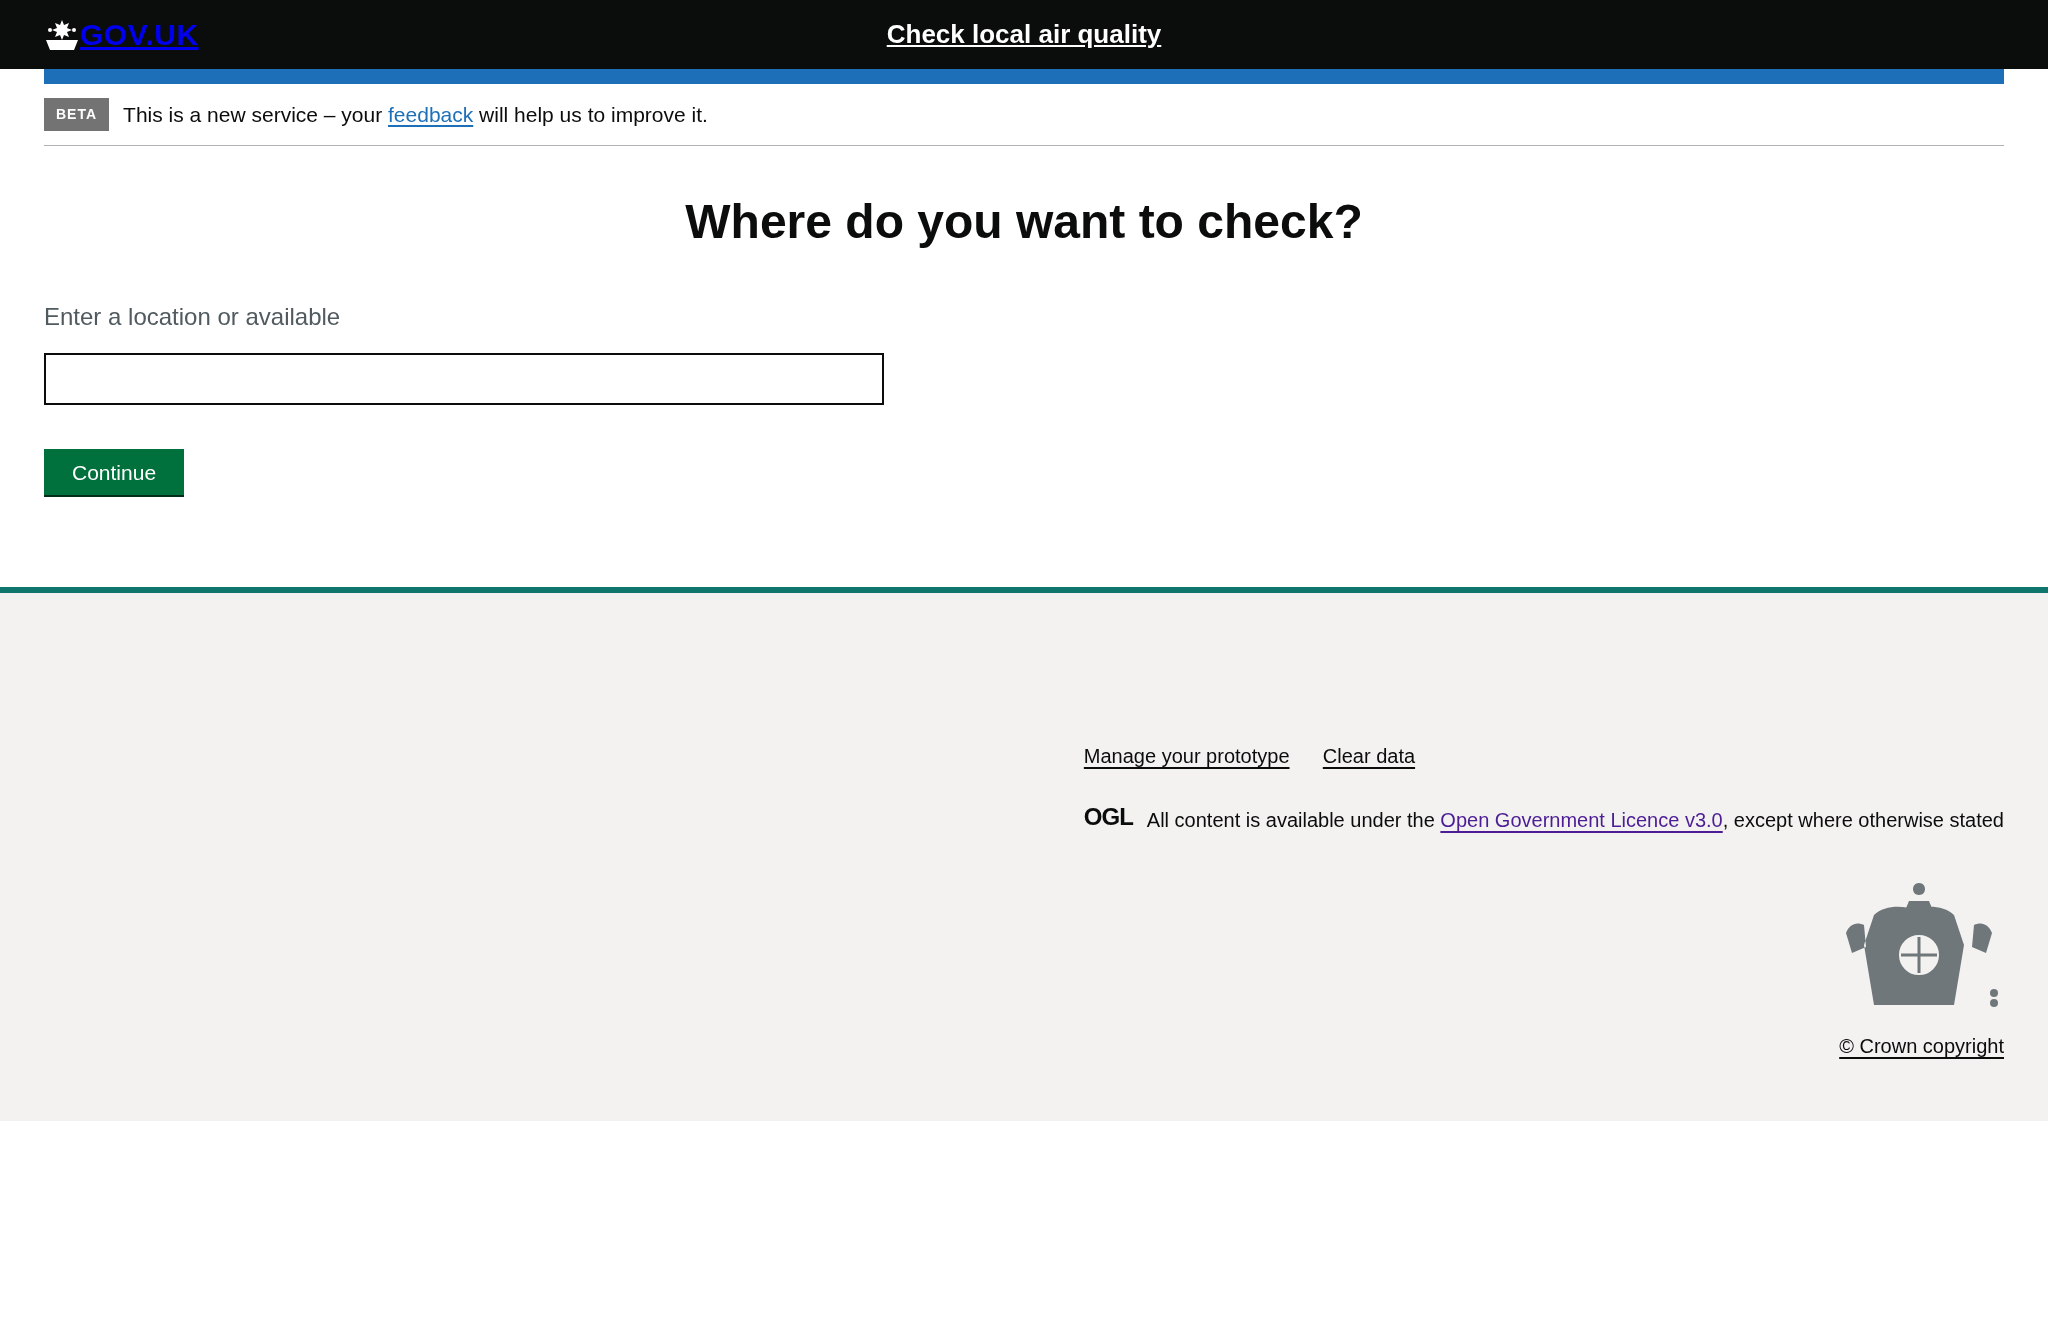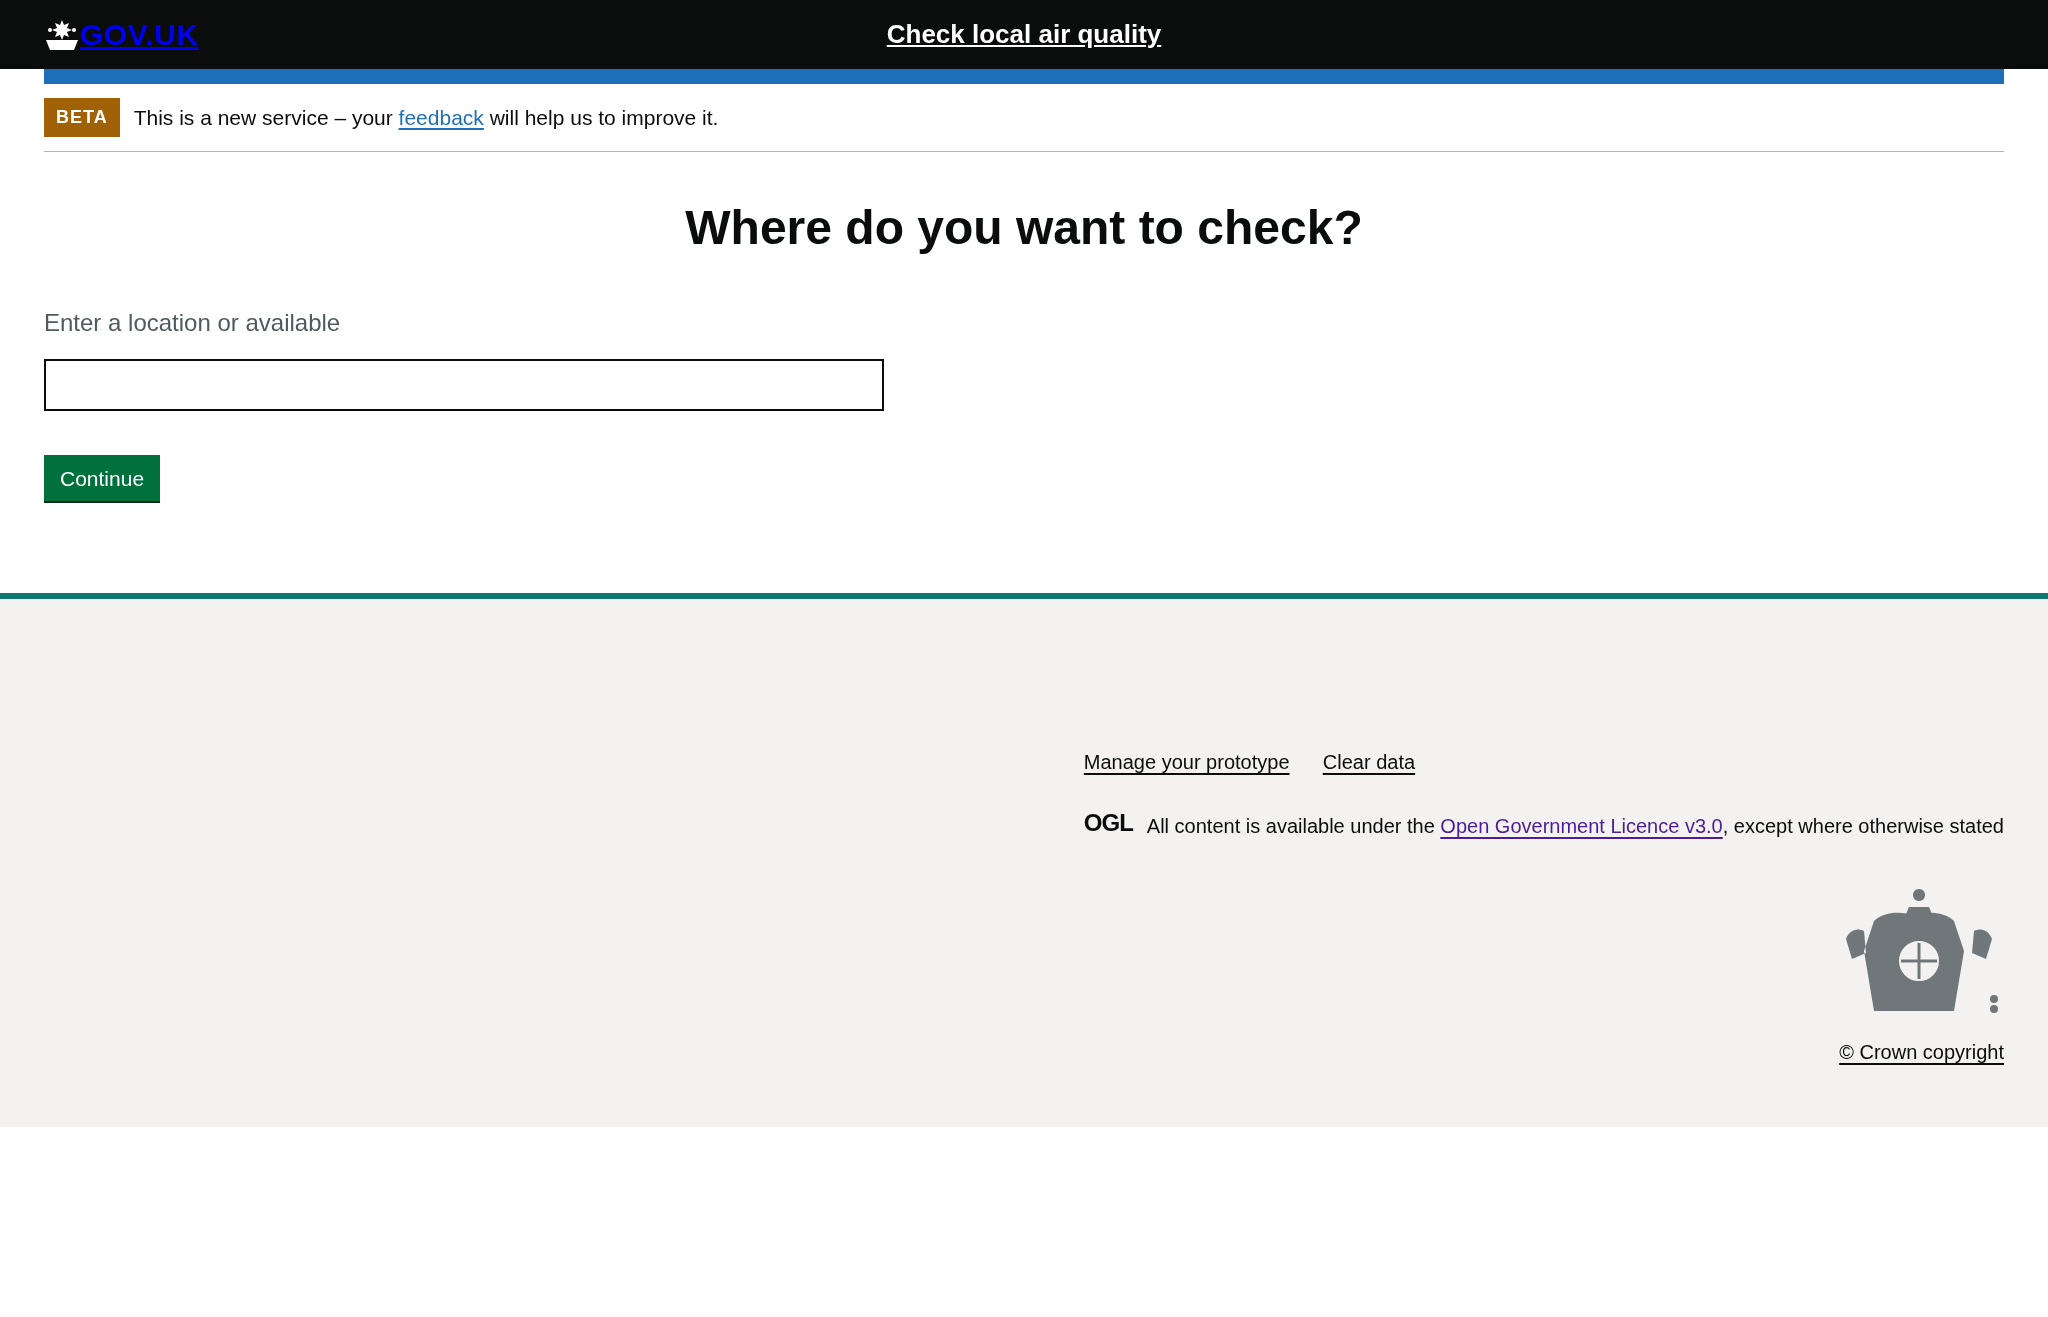--- a/index.html
+++ b/index.html
@@ -33,26 +33,26 @@
 .phase-banner {
   margin: 0 44px;
   padding: 14px 0;
   border-bottom: 1px solid #b1b4b6;
   font-size: 21px;
   display: flex;
   align-items: center;
   gap: 14px;
 }
 .phase-tag {
-  background: #a16207;
+  background: #737373;
   color: #fff;
   font-weight: 700;
   letter-spacing: 1px;
   padding: 6px 12px;
-  font-size: 18px;
+  font-size: 14px;
 }
 .phase-text { color: #0b0c0c; }
 .phase-text a { color: #1d70b8; text-decoration: underline; text-decoration-thickness: 2px; text-underline-offset: 3px; }
 
 .main {
   margin: 0 44px;
   padding: 50px 0 90px;
 }
 .heading {
   font-size: 48px;
@@ -76,21 +76,21 @@
   font-size: 19px;
   font-family: inherit;
 }
 .button {
   display: inline-block;
   background: #00703c;
   color: #fff;
   border: none;
   border-bottom: 2px solid #002d18;
   font-size: 21px;
-  padding: 12px 16px 10px;
+  padding: 12px 28px 10px;
   margin-top: 44px;
   cursor: pointer;
   font-family: inherit;
 }
 
 .footer {
   background: #f3f2f1;
   border-top: 6px solid #0f766e;
   padding: 48px 44px 60px;
   display: flex;

